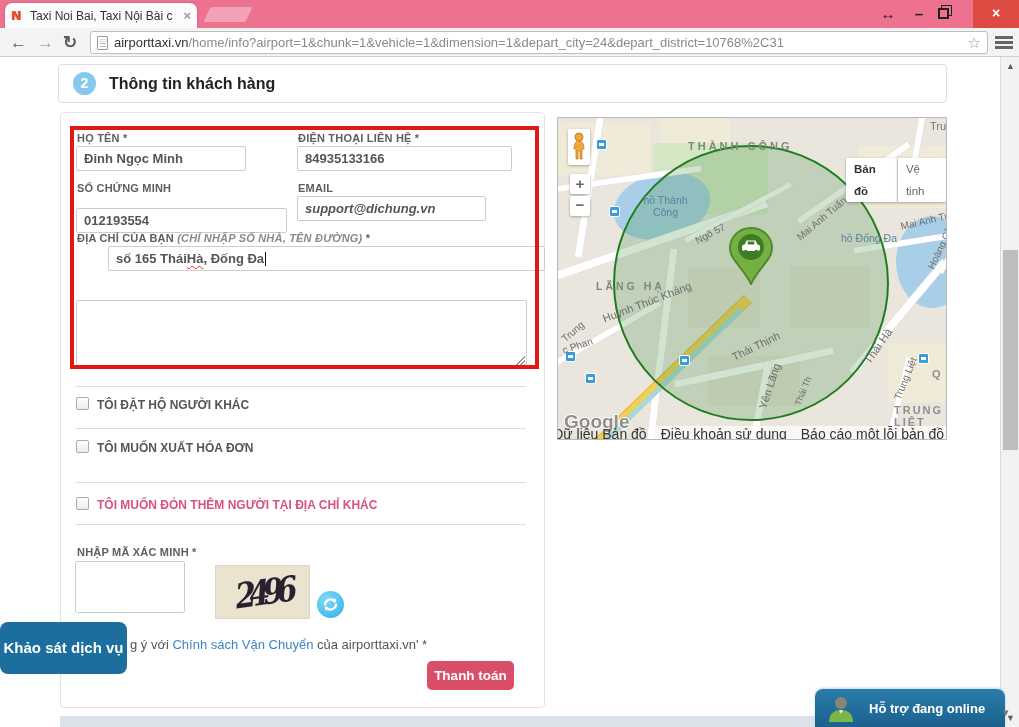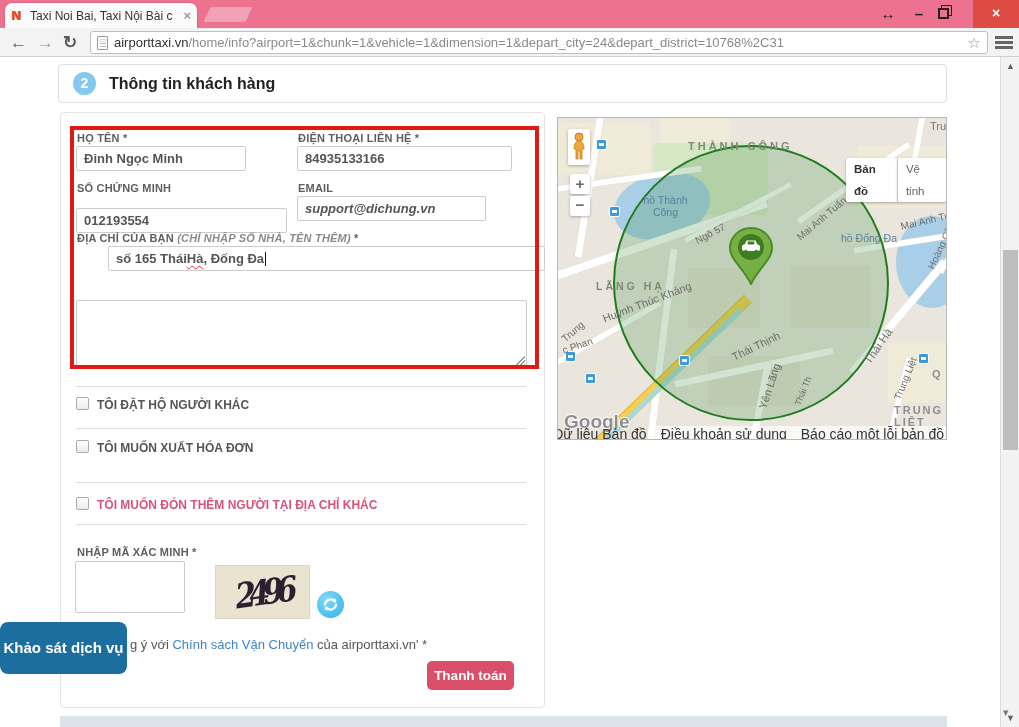--- a/index.html
+++ b/index.html
@@ -130,21 +130,21 @@
   <div class="abs lbl" style="left:77px;top:132px;">HỌ TÊN *</div>
   <input class="tb" style="left: 76px; top: 146px; width: 170px;" value="Đinh Ngọc Minh">
   <div class="abs lbl" style="left:298px;top:132px;">ĐIỆN THOẠI LIÊN HỆ *</div>
   <input class="tb" style="left: 297px; top: 146px; width: 215px;" value="84935133166">
 
   <div class="abs lbl" style="left:77px;top:182px;">SỐ CHỨNG MINH</div>
   <input class="tb" style="left: 76px; top: 196px; width: 211px; margin-top: 12px;" value="012193554">
   <div class="abs lbl" style="left:298px;top:182px;">EMAIL</div>
   <input class="tb" style="left: 297px; top: 196px; width: 189px; font-style: italic;" value="support@dichung.vn">
 
-  <div class="abs lbl" style="left:77px;top:232px;"><span>ĐỊA CHỈ CỦA BẠN </span><span class="note">(CHỈ NHẬP SỐ NHÀ, TÊN THÊM)</span><span> *</span></div>
+  <div class="abs lbl" style="left:77px;top:232px;"><span>ĐỊA CHỈ CỦA BẠN </span><span class="note">(CHỈ NHẬP SỐ NHÀ, TÊN ĐƯỜNG)</span><span> *</span></div>
   <div class="tb tb-div" style="left:76px;top:246px;width:437px;height:25px;">
     <span>số 165 Thái </span>
       <span class="spell">Hà</span>
       <span>, Đống Đa</span>
       <span class="caret"></span>
   </div>
 
   <div class="abs lbl" style="left:77px;top:288px;margin-top:16px;">GHI CHÚ</div>
   <textarea class="tb" style="left: 76px; top: 300px; width: 451px; height: 67px;"></textarea>
   <div class="resize-grip" style="left:516px;top:356px;"></div>
@@ -265,20 +265,28 @@
     <div class="glogo">Google</div>
     <div class="attrib">
       <span>Dữ liệu Bản đồ</span>
       <span>Điều khoản sử dụng</span>
       <span>Báo cáo một lỗi bản đồ</span>
     </div>
   </div>
 
   <div class="abs footerbar"></div>
 
+  <div class="abs chat">
+    <svg width="28" height="28" viewBox="0 0 28 28">
+      <circle cx="14" cy="9" r="6" fill="#8b8674"></circle>
+      <path d="M2 28 C2 19 8 16 14 16 C20 16 26 19 26 28 Z" fill="#7ab648"></path>
+      <path d="M12 16 L14 20 L16 16 Z" fill="#e8e8e8"></path>
+    </svg>
+    <span class="chat-label">Hỗ trợ đang online</span>
+  </div>
   <div class="abs chat-collapse">▾</div>
 
   <div class="abs scrollbar">
     <div class="sb-arrow" style="top:4px;">▲</div>
     <div class="sb-thumb"></div>
     <div class="sb-arrow" style="bottom:4px;">▼</div>
   </div>
 
 </div>
 

